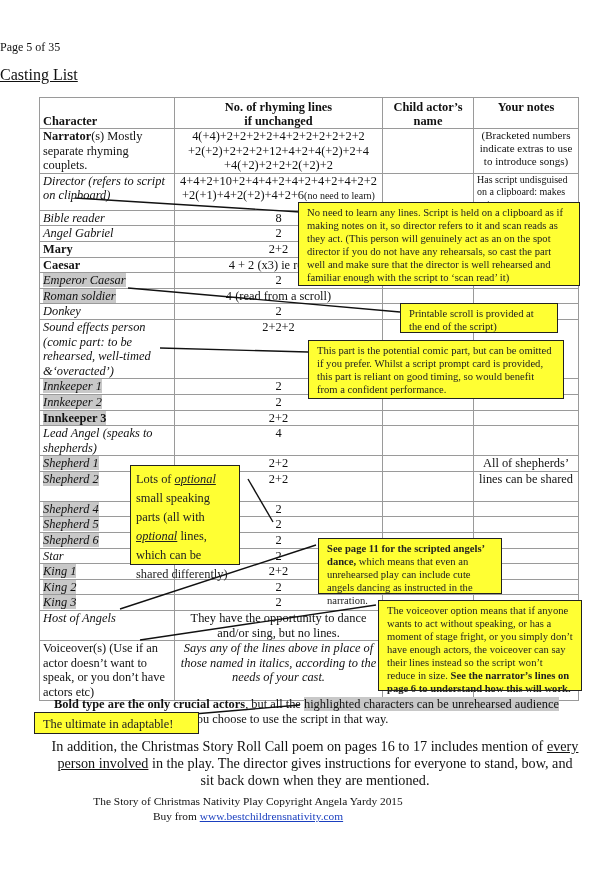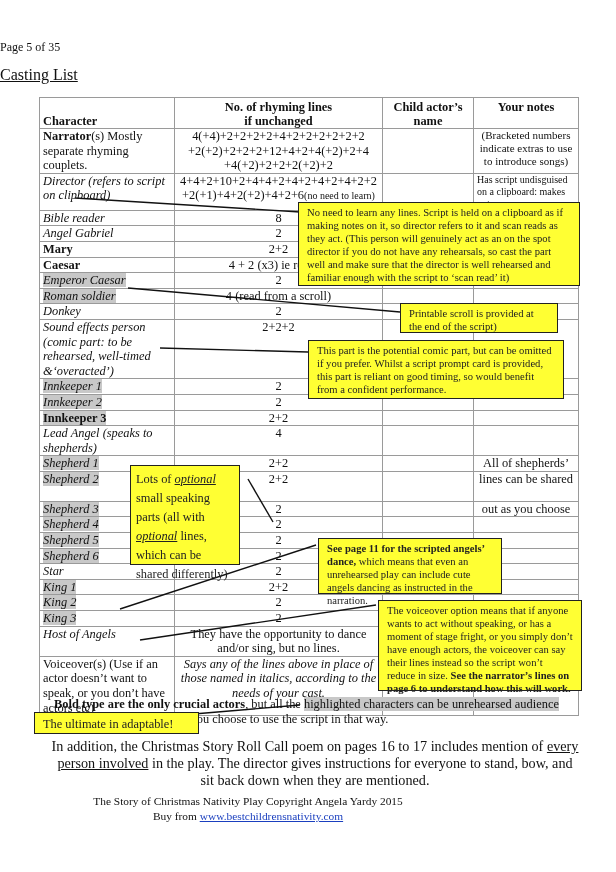--- a/index.html
+++ b/index.html
@@ -138,26 +138,20 @@
         <td></td>
         <td class="c2">All of shepherds’</td>
       </tr>
   <tr>
         <td class="it" style="height:29px"><span class="hl">Shepherd 2</span></td>
         <td class="c2">2+2</td>
         <td></td>
         <td class="c2">lines can be shared</td>
       </tr>
   <tr>
-        <td class="it"><span class="hl">Shepherd 3</span></td>
-        <td class="c2">2</td>
-        <td></td>
-        <td class="c2">out as you choose</td>
-      </tr>
-  <tr>
         <td class="it"><span class="hl">Shepherd 4</span></td>
         <td class="c2">2</td>
         <td></td>
         <td></td>
       </tr>
   <tr>
         <td class="it"><span class="hl">Shepherd 5</span></td>
         <td class="c2">2</td>
         <td></td>
         <td></td>

